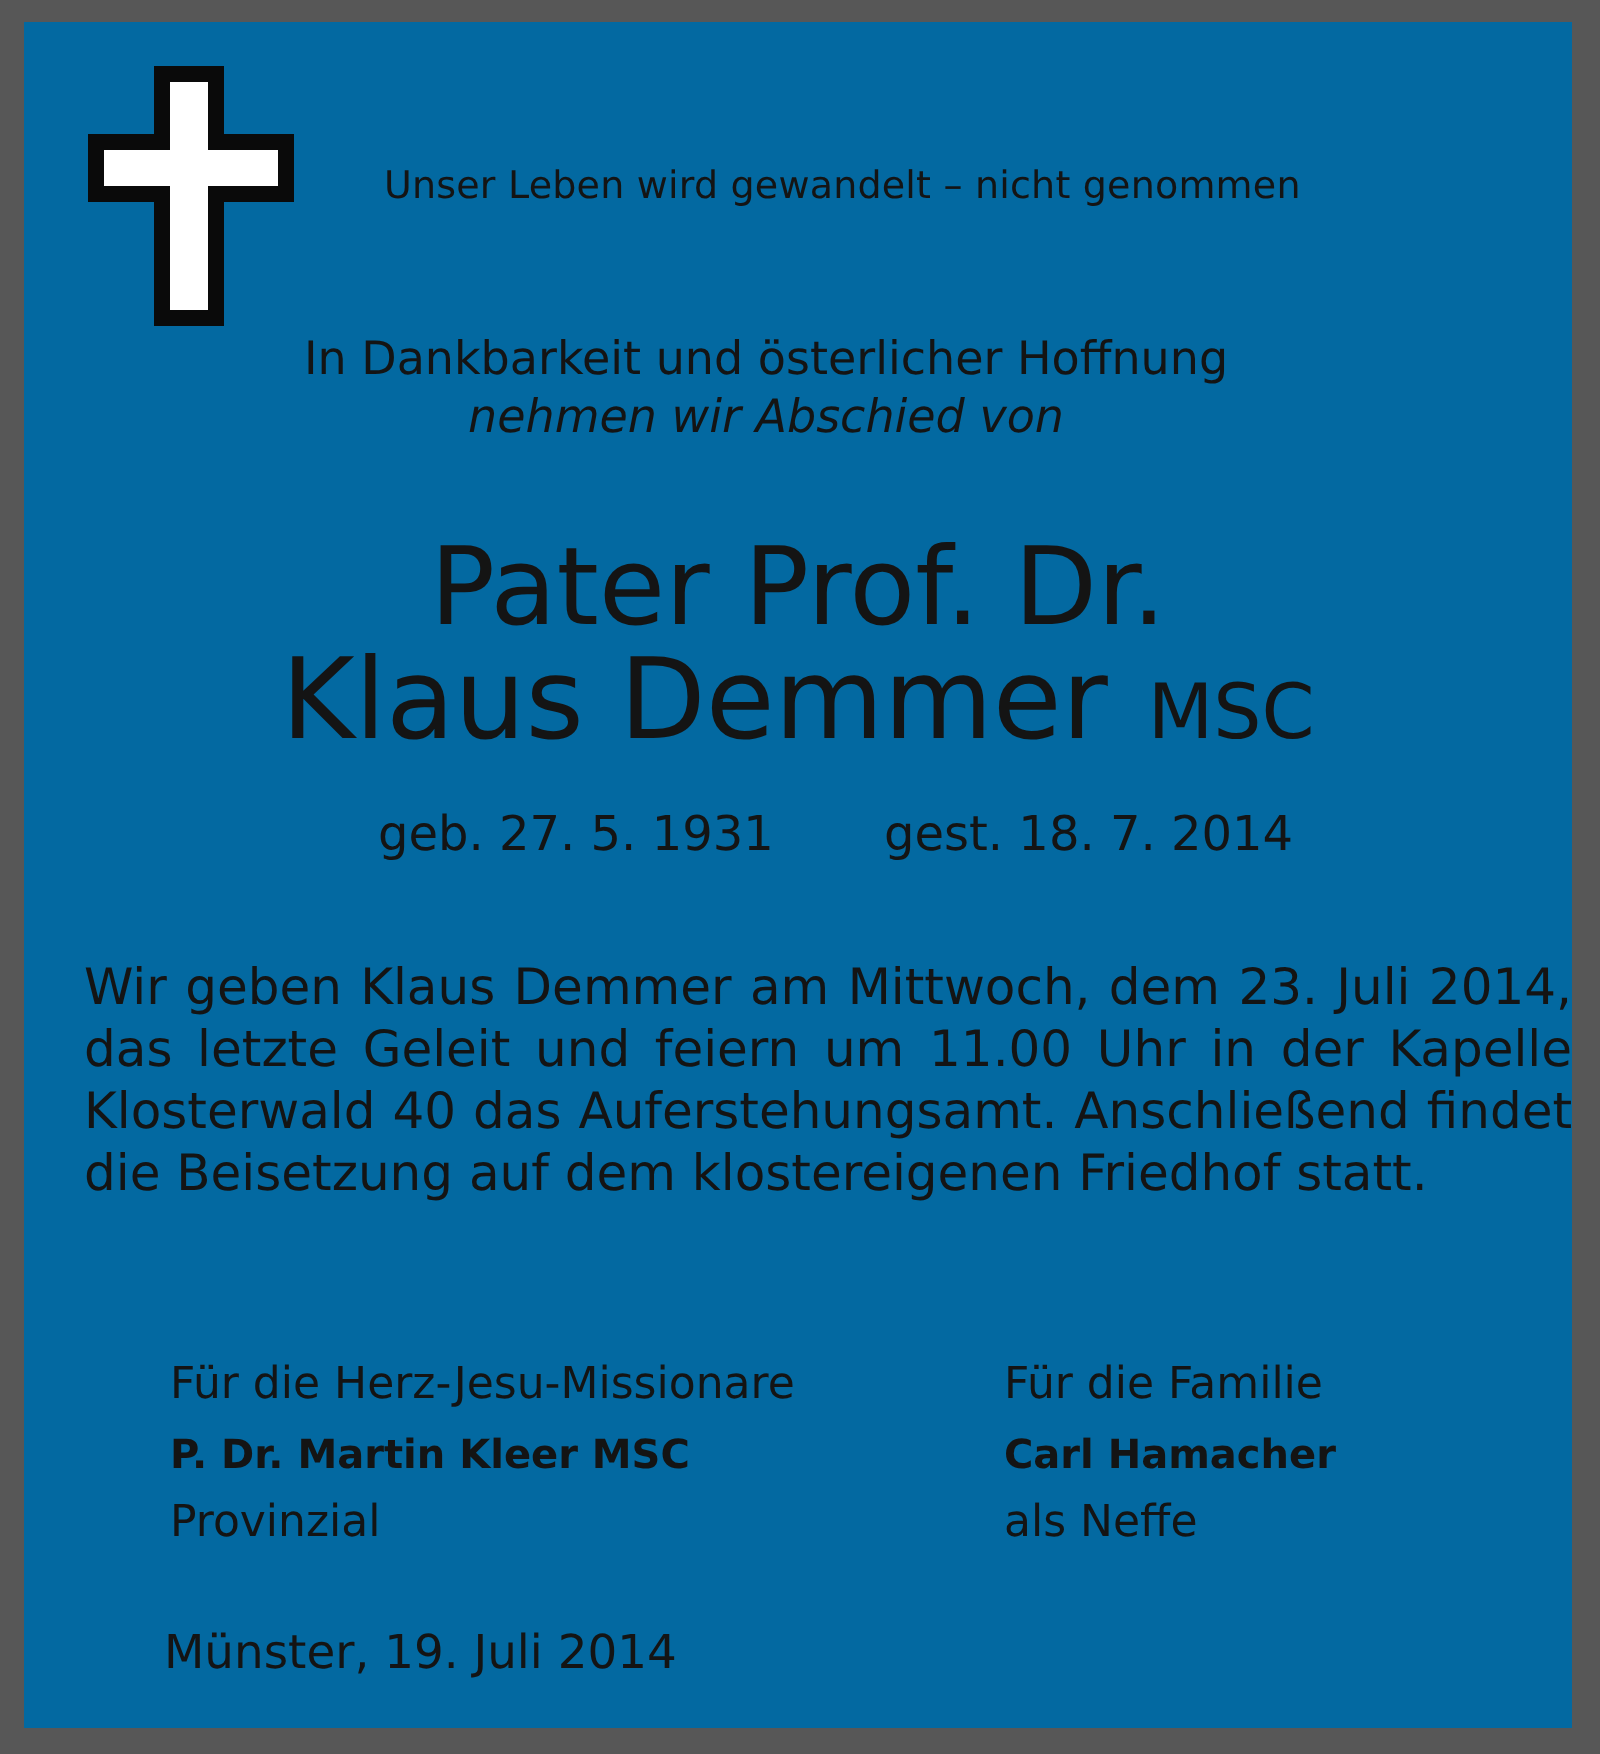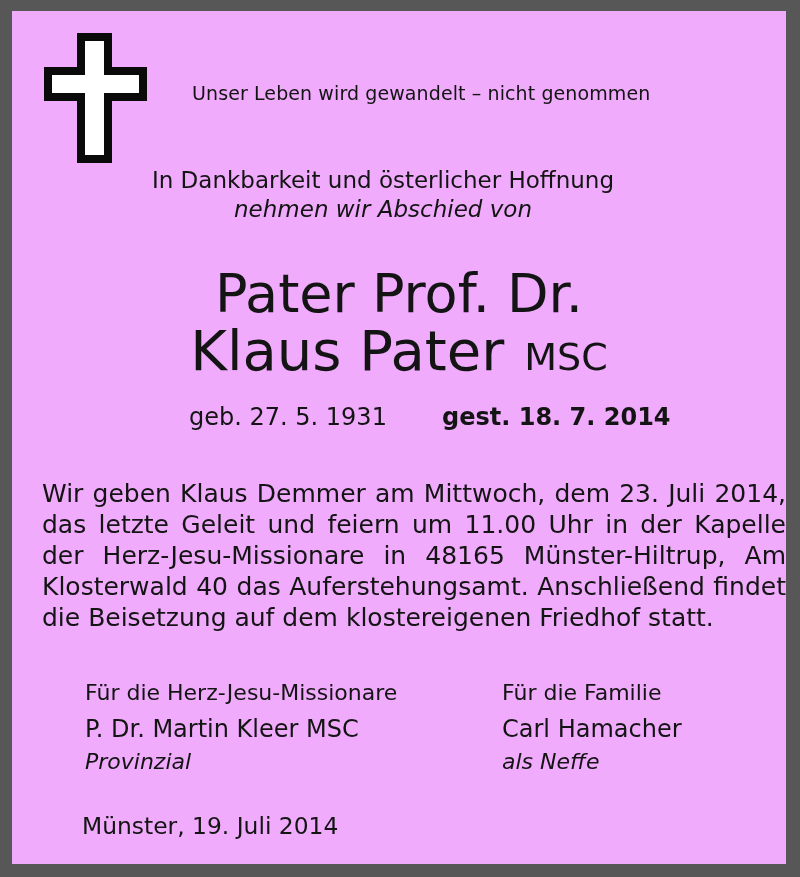--- a/index.html
+++ b/index.html
@@ -14,21 +14,21 @@
       overflow: hidden;
       font-family: "DejaVu Sans", "Liberation Sans", sans-serif;
       color: #141414;
     }
     .page {
       position: absolute;
       left: 12px;
       top: 11px;
       width: 774px;
       height: 853px;
-      background: #f0abfc;
+      background: #0369a1;
     }
     .abs {
       position: absolute;
       white-space: nowrap;
       line-height: 1;
     }
     .cross {
       position: absolute;
       left: 32px;
       top: 22px;
@@ -66,21 +66,21 @@
     .name-line .order {
       font-size: 38px;
       margin-left: 20px;
     }
     .dates {
       top: 394px;
       font-size: 24px;
       margin-left: 17px;
     }
     .dates.born { left: 160px; }
-    .dates.died { left: 413px; font-weight: bold; }
+    .dates.died { left: 413px; }
     .body-text {
       position: absolute;
       left: 30px;
       top: 467px;
       width: 744px;
       font-size: 25px;
       line-height: 31px;
       text-align: justify;
       text-align-last: left;
     }
@@ -90,26 +90,26 @@
       text-align-last: justify;
       white-space: nowrap;
     }
     .body-text .line.last {
       text-align-last: left;
     }
     .sig {
       font-size: 22px;
       text-align: center;
     }
-    .sig.big { font-size: 24px; }
+    .sig.big { font-size: 20px; font-weight: bold; }
     .sig.left { left: 73px; }
     .sig.right { left: 490px; }
     .sig.r1 { top: 671px; }
     .sig.r2 { top: 706px; }
-    .sig.r3 { top: 740px; font-style: italic; }
+    .sig.r3 { top: 740px; }
     .place-date {
       left: 30px;
       top: 804px;
       font-size: 23.4px;
       margin-left: 40px;
     }
   </style>
 </head>
 <body>
 
@@ -120,30 +120,29 @@
   </svg>
 
   <div class="abs motto">Unser Leben wird gewandelt – nicht genommen</div>
 
   <div class="abs intro l1">In Dankbarkeit und österlicher Hoffnung</div>
   <div class="abs intro l2">nehmen wir Abschied von</div>
 
   <div class="abs title">Pater Prof. Dr.</div>
 
   <div class="abs name-line">
-    <span>Klaus Pater</span><span class="order">MSC</span>
+    <span>Klaus Demmer</span><span class="order">MSC</span>
   </div>
 
   <div class="abs dates born">geb. 27. 5. 1931</div>
   <div class="abs dates died">gest. 18. 7. 2014</div>
 
   <div class="body-text">
     <span class="line">Wir geben Klaus Demmer am Mittwoch, dem 23. Juli 2014,</span>
     <span class="line">das letzte Geleit und feiern um 11.00 Uhr in der Kapelle</span>
-    <span class="line">der Herz-Jesu-Missionare in 48165 Münster-Hiltrup, Am</span>
     <span class="line">Klosterwald 40 das Auferstehungsamt. Anschließend findet</span>
     <span class="line last">die Beisetzung auf dem klostereigenen Friedhof statt.</span>
   </div>
 
   <div class="abs sig left r1">Für die Herz-Jesu-Missionare</div>
   <div class="abs sig big left r2">P. Dr. Martin Kleer MSC</div>
   <div class="abs sig left r3">Provinzial</div>
 
   <div class="abs sig big right r2">Carl Hamacher</div>
   <div class="abs sig right r1">Für die Familie</div>

